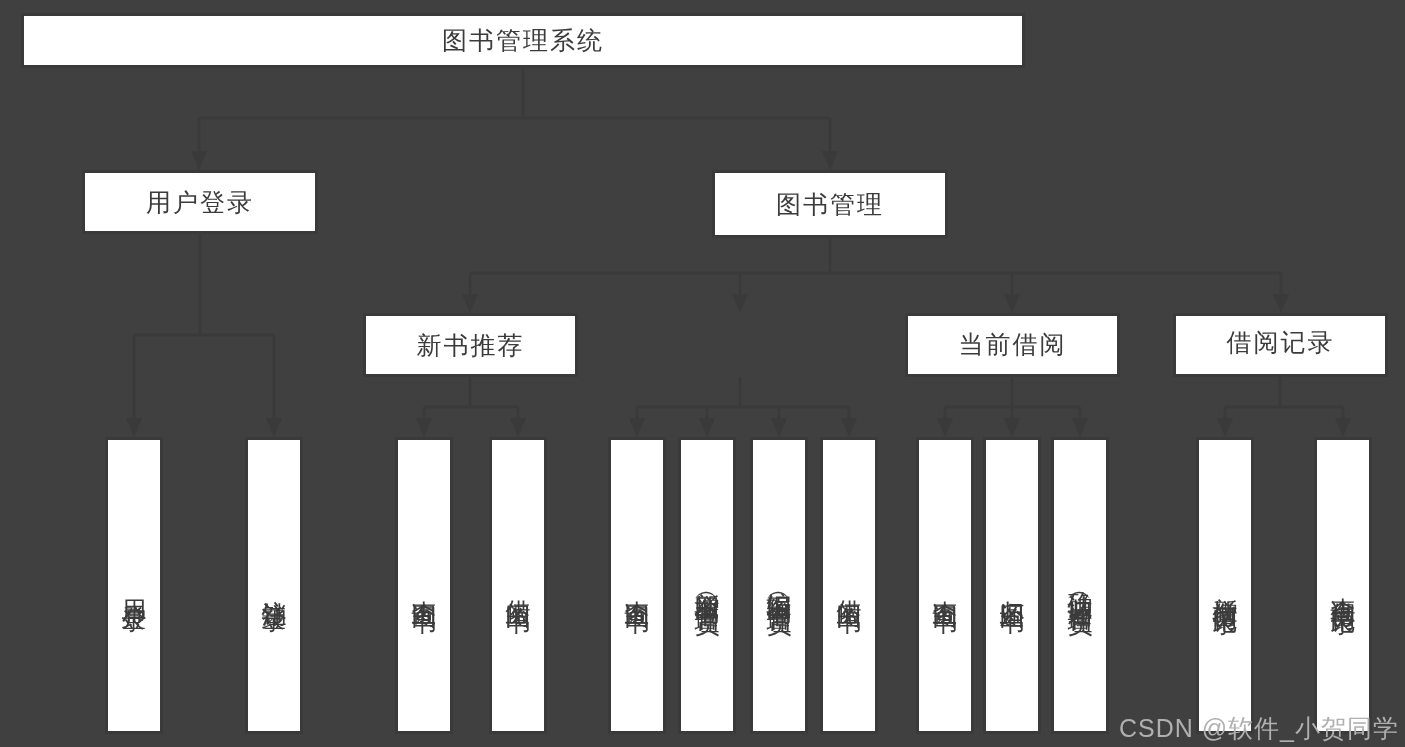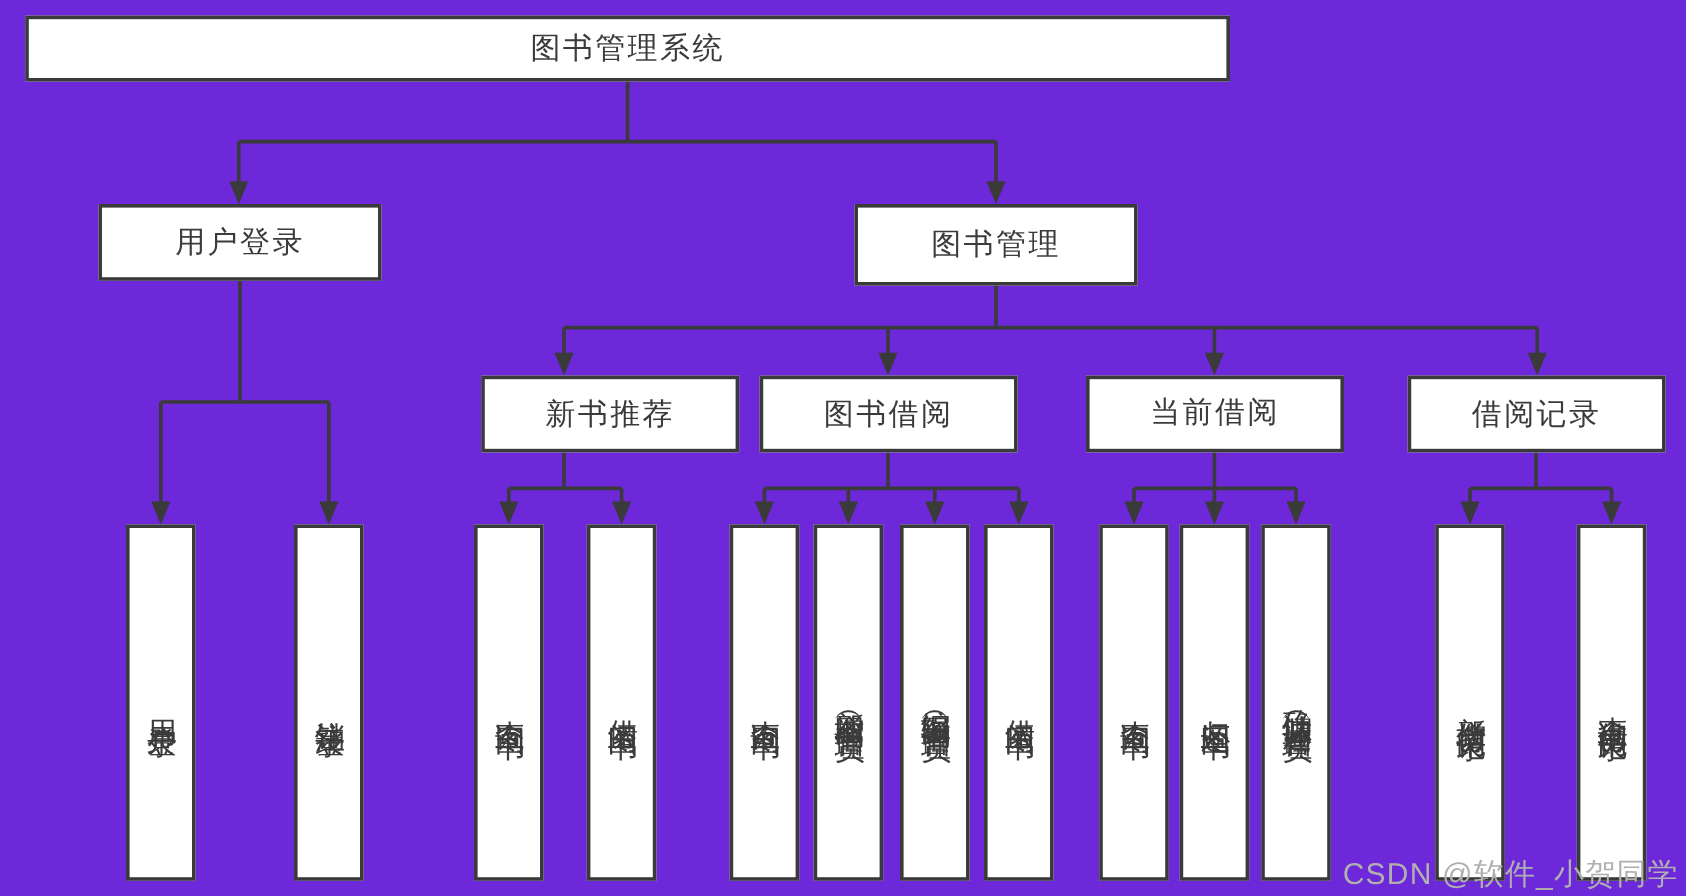--- a/index.html
+++ b/index.html
@@ -47,21 +47,21 @@
     bottom: 2px;
     font-size: 25px;
     letter-spacing: 1px;
     color: var(--wm);
     white-space: nowrap;
   }
 </style>
 </head>
 <body>
 
-<div id="canvas" style="--line: #3a3a3a; --text: #3b3b3b; --wm: #b0b0b0; background: #6d28d9;">
+<div id="canvas" style="--line: #3a3a3a; --text: #3b3b3b; --wm: #b0b0b0; background: #404040;">
 
   <svg id="connectors" width="1405" height="747" viewBox="0 0 1405 747">
     <path fill="none" stroke="currentColor" stroke-width="3" d="
       M523 68 V119 M199 118 H830 M199 118 V154 M830 118 V154
       M200 234 V335 M134 335 H274 M134 335 V421 M274 335 V421
       M830 234 V274 M470 273 H1281 M470 273 V297 M740 273 V297 M1012 273 V297 M1281 273 V297
       M470 377 V407 M424 407 H518 M424 407 V421 M518 407 V421
       M740 377 V407 M637 407 H849 M637 407 V421 M707 407 V421 M779 407 V421 M849 407 V421
       M1012 377 V421 M945 407 H1080 M945 407 V421 M1080 407 V421
       M1280 377 V407 M1225 407 H1343 M1225 407 V421 M1343 407 V421"></path>
@@ -85,24 +85,23 @@
       M1072 418 L1088 418 L1080 437 Z
       M1217 418 L1233 418 L1225 437 Z
       M1335 418 L1351 418 L1343 437 Z"></path>
   </svg>
 
   <div class="box hbox" style="left:21px; top:13px; width:1004px; height:55px;">图书管理系统</div>
 
   <div class="box hbox" style="left:82px; top:170px; width:236px; height:64px;">用户登录</div>
   <div class="box hbox" style="left:712px; top:170px; width:236px; height:68px;">图书管理</div>
 
-  <div class="box hbox" style="left:363px; top:313px; width:215px; height:64px;margin-left:38px;">新书推荐</div>
-  <div class="box hbox" style="left:633px; top:313px; width:215px; height:64px;">图书借阅</div>
+  <div class="box hbox" style="left:363px; top:313px; width:215px; height:64px;">新书推荐</div>
   <div class="box hbox" style="left:905px; top:313px; width:215px; height:64px;font-family:Liberation Serif, serif;">当前借阅</div>
-  <div class="box hbox" style="left:1173px; top:313px; width:215px; height:64px;">借阅记录</div>
+  <div class="box hbox" style="left:1173px; top:313px; width:215px; height:64px;font-family:Liberation Mono, monospace;">借阅记录</div>
 
   <div class="box vbox" style="left:105px; top:437px; width:58px; height:297px;">用户登录</div>
   <div class="box vbox" style="left:245px; top:437px; width:58px; height:297px;">注销登录</div>
 
   <div class="box vbox" style="left:395px; top:437px; width:58px; height:297px;">查询图书</div>
   <div class="box vbox" style="left:489px; top:437px; width:58px; height:297px;">借阅图书</div>
 
   <div class="box vbox" style="left:608px; top:437px; width:58px; height:297px;">查询图书</div>
   <div class="box vbox" style="left:678px; top:437px; width:58px; height:297px;">新增图书（管理员）</div>
   <div class="box vbox" style="left:750px; top:437px; width:58px; height:297px;">编辑图书（管理员）</div>

